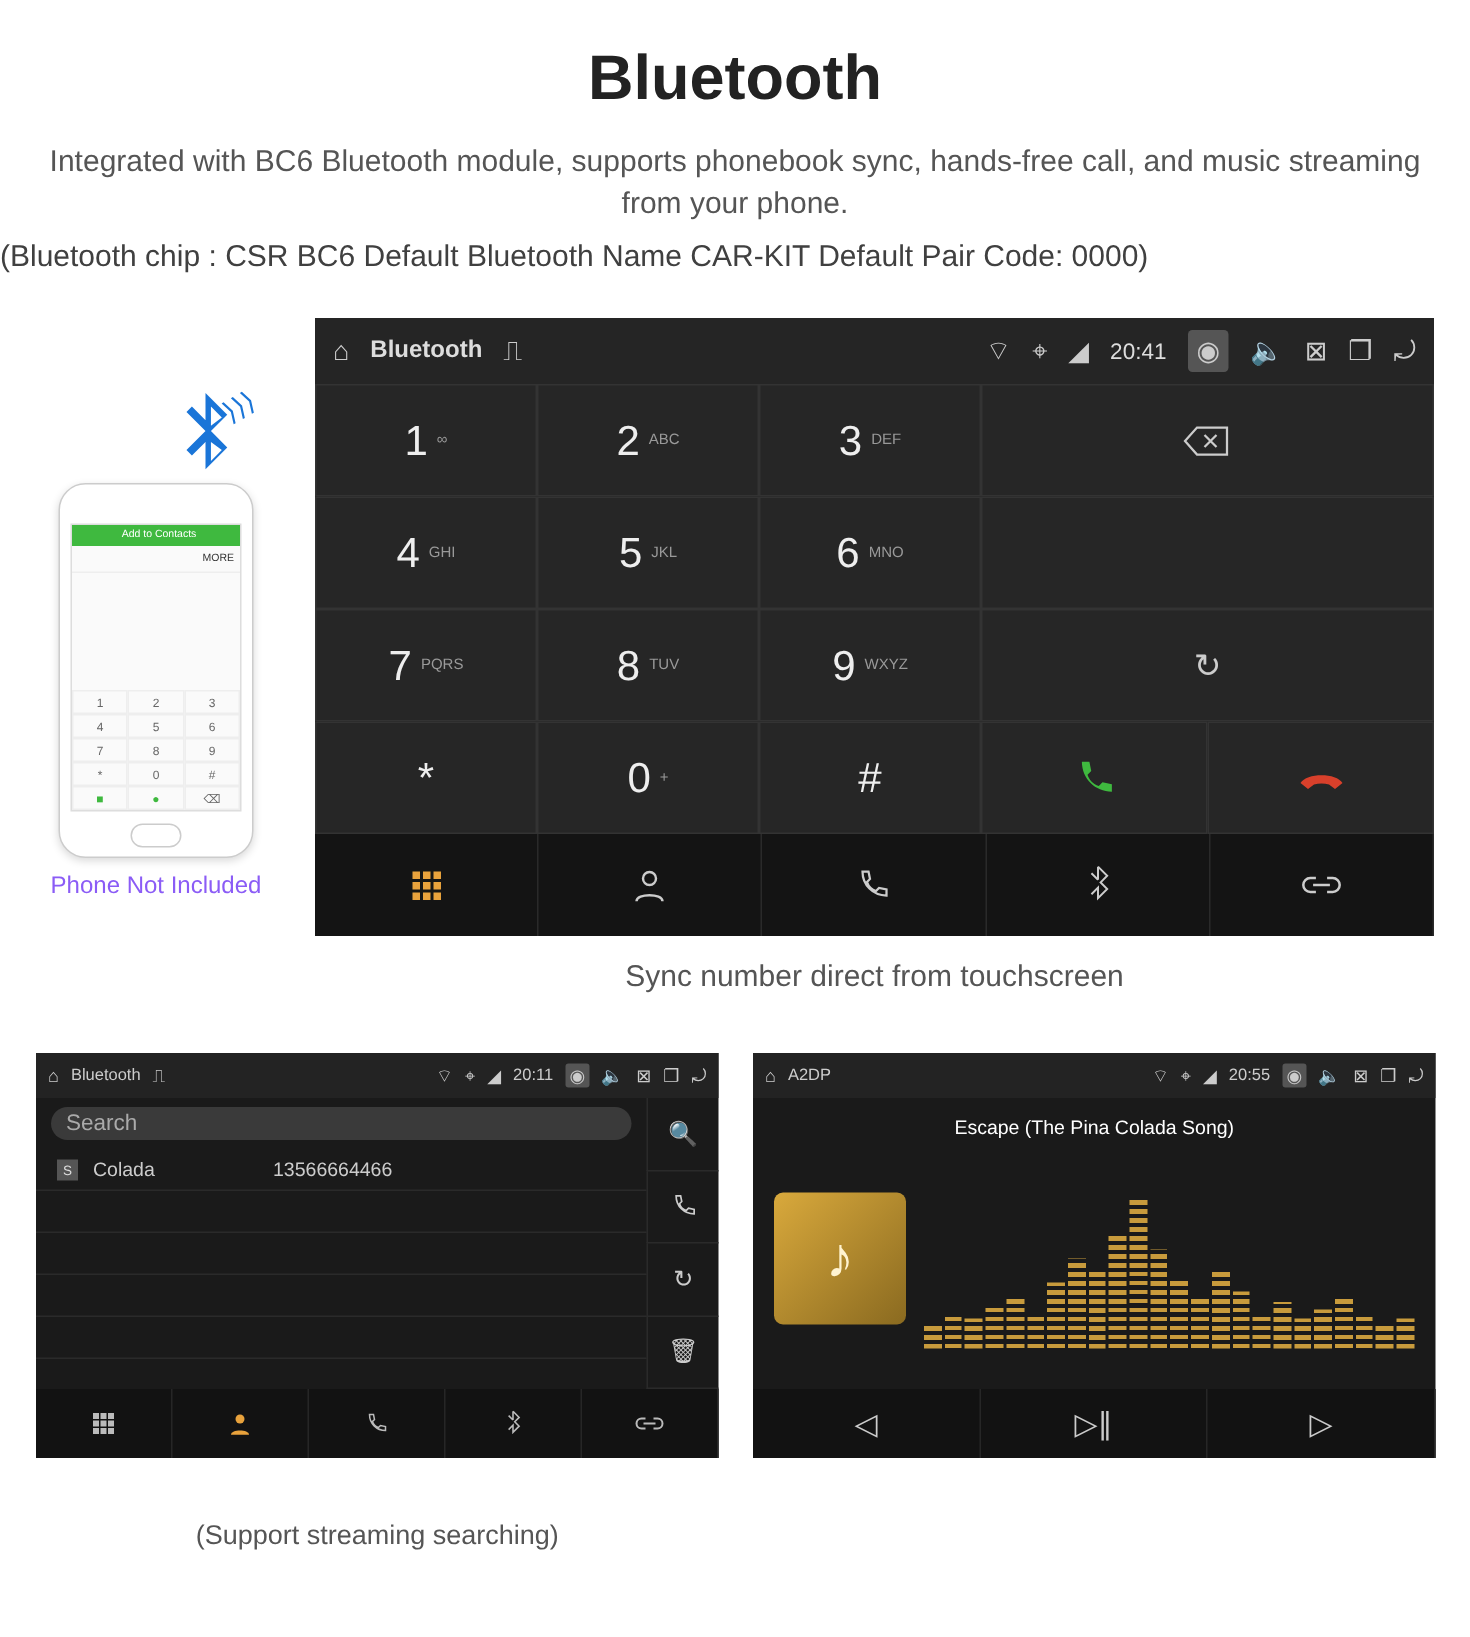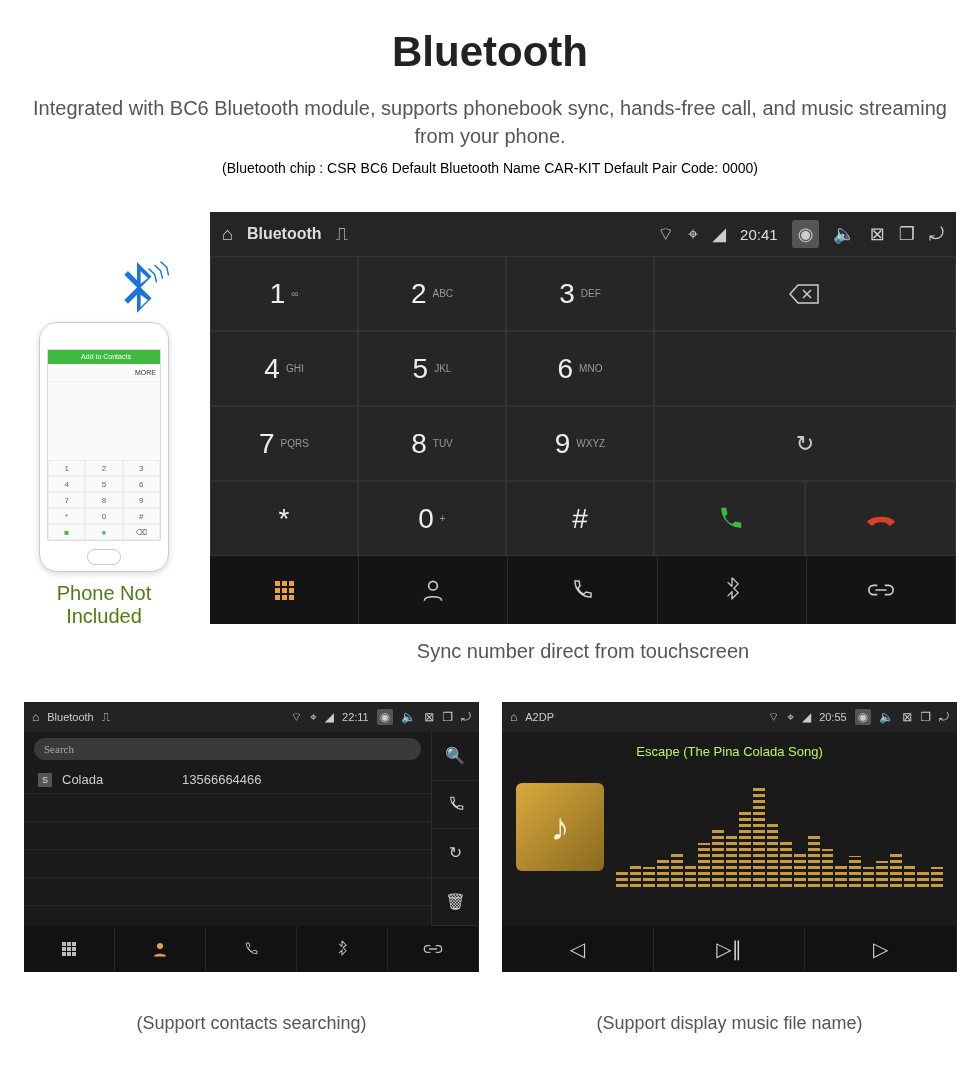--- a/index.html
+++ b/index.html
@@ -1,31 +1,31 @@
 <!DOCTYPE html>
 <html><head>
 <meta charset="utf-8">
 <style>
 * { margin:0; padding:0; box-sizing:border-box; font-family:Arial,sans-serif; }
 body { width:980px; height:1091px; background:#fff; position:relative; }
 .page-title { text-align:center; font-size:42px; font-weight:bold; color:#222; padding-top:28px; }
 .page-sub { text-align:center; font-size:20px; color:#555; margin-top:18px; line-height:1.4; padding:0 28px; }
-.page-spec { text-align:center; font-size:14px; color:#000000; margin-top:10px; }
+.page-spec { font-size:20px; color:#404040; margin-top:10px; }
 .main-area { position:absolute; top:212px; left:0; width:980px; }
 .phone-block { position:absolute; left:24px; top:70px; width:160px; text-align:center; }
 .bt-icon-big { position:absolute; left:90px; top:-20px; font-size:50px; color:#1a75d8; }
 .bt-waves { position:absolute; left:125px; top:-22px; font-size:18px; color:#1a75d8; transform:rotate(-30deg);}
 .phone-mock { width:130px; height:250px; background:#fff; border:1px solid #ccc; border-radius:18px; margin:40px auto 0; box-shadow:0 2px 6px rgba(0,0,0,.15); position:relative;}
 .phone-screen { position:absolute; top:26px; left:7px; right:7px; bottom:30px; background:#fafafa; border:1px solid #ddd; font-size:7px; }
 .phone-top { background:#3fb93f; color:#fff; height:14px; line-height:14px; padding-left:4px; font-size:7px;}
 .phone-row { border-bottom:1px solid #eee; height:18px; line-height:18px; padding:0 4px; display:flex; justify-content:space-between; color:#333;}
 .phone-dial { position:absolute; bottom:0; left:0; right:0; display:grid; grid-template-columns:repeat(3,1fr);}
 .phone-dial div { border:0.5px solid #eee; height:16px; line-height:16px; text-align:center; color:#666; font-size:8px;}
 .phone-home-btn { position:absolute; bottom:6px; left:50%; transform:translateX(-50%); width:34px; height:16px; border:1px solid #ccc; border-radius:8px;}
-.phone-caption { color:#4d7c0f; font-size:20px; margin-top:10px;}
+.phone-caption { color:#8b5cf6; font-size:16px; margin-top:10px;}
 
 .headunit { position:absolute; left:210px; top:0; width:746px; height:412px; background:#1d1d1d; color:#ddd; }
 .hu-status { height:44px; background:#252525; display:flex; align-items:center; padding:0 12px; gap:14px; font-size:15px;}
 .hu-status .spacer { flex:1;}
 .hu-status .app { font-weight:bold; font-size:16px;}
 .hu-status .ico { font-size:18px; color:#ccc;}
 .hu-status .cam { background:#555; padding:3px 6px; border-radius:3px;}
 .hu-keypad { display:grid; grid-template-columns:repeat(3,148px) 1fr 1fr; grid-template-rows:repeat(4,75px);}
 .hu-key { border:1px solid #333; display:flex; align-items:center; justify-content:center; gap:6px; background:#262626;}
 .hu-key .num { font-size:28px; color:#eee; font-weight:300;}
@@ -41,32 +41,32 @@
 .small-hu { position:absolute; width:455px; height:270px; background:#1a1a1a; color:#ccc; }
 .small-hu.hu-pb { left:24px; top:490px;}
 .small-hu.hu-mu { left:502px; top:490px;}
 .shu-status { height:30px; background:#232323; display:flex; align-items:center; padding:0 8px; gap:8px; font-size:11px;}
 .shu-status .spacer { flex:1;}
 .shu-status .ico { font-size:12px;}
 .shu-status .cam { background:#555; padding:1px 3px; border-radius:2px;}
 
 .pb-body { height:194px; display:flex;}
 .pb-list { flex:1;}
-.pb-search { margin:6px 10px; height:22px; background:#3a3a3a; border-radius:11px; padding:0 10px; font-size:11px; line-height:22px; color:#aaa;font-family:Liberation Serif, serif;}
+.pb-search { margin:6px 10px; height:22px; background:#3a3a3a; border-radius:11px; padding:0 10px; font-size:15px; line-height:22px; color:#aaa;}
 .pb-row { display:flex; padding:6px 14px; font-size:13px; border-bottom:1px solid #2a2a2a; gap:10px; align-items:center;}
 .pb-row .badge { background:#555; color:#ddd; font-size:9px; width:14px; height:14px; display:flex; align-items:center; justify-content:center;}
 .pb-row .nm { flex:0 0 110px;}
 .pb-side { width:48px; display:flex; flex-direction:column;}
 .pb-side div { flex:1; display:flex; align-items:center; justify-content:center; border-left:1px solid #2a2a2a; border-bottom:1px solid #2a2a2a; font-size:16px;}
 .shu-bottom { display:grid; grid-template-columns:repeat(5,1fr); height:46px; background:#121212;}
 .shu-bottom div { display:flex; align-items:center; justify-content:center; border-right:1px solid #262626; font-size:18px; color:#bbb;}
 .shu-bottom .active { color:#e8a23c;}
 
 .mu-body { height:194px; padding:12px 14px 0; position:relative; }
-.mu-track { text-align:center; font-size:13px; color:#bef264; margin-bottom:8px;}
+.mu-track { text-align:center; font-size:13px; color:#ffffff; margin-bottom:20px;}
 .mu-vis { display:flex; gap:12px; align-items:flex-end; height:120px;}
 .mu-art { width:88px; height:88px; background:linear-gradient(135deg,#d9a93c,#8a6a20); border-radius:6px; display:flex; align-items:center; justify-content:center; font-size:38px; color:#fff3d0; align-self:center;}
 .mu-bars { flex:1; display:flex; align-items:flex-end; gap:2px; height:110px;}
 .mu-bars span { flex:1; background:repeating-linear-gradient(to top,#c89b3c 0 3px,transparent 3px 6px);}
 .mu-controls { display:grid; grid-template-columns:repeat(3,1fr); height:46px; background:#121212;}
 .mu-controls div { display:flex; align-items:center; justify-content:center; font-size:20px; color:#ccc; border-right:1px solid #262626;}
 
 .cap-small { position:absolute; width:455px; text-align:center; font-size:18px; color:#555; line-height:1.4;}
 .cap-pb { left:24px; top:774px;}
 .cap-mu { left:502px; top:774px;}
@@ -248,21 +248,21 @@
 
   <div class="small-hu hu-pb">
     <div class="shu-status">
       <span class="ico">⌂</span>
       <span>Bluetooth</span>
       <span class="ico">⎍</span>
       <span class="spacer"></span>
       <span class="ico">⌔</span>
       <span class="ico">⌖</span>
       <span class="ico">◢</span>
-      <span>22:11</span>
+      <span>20:11</span>
       <span class="ico cam">◉</span>
       <span class="ico">🔈</span>
       <span class="ico">⊠</span>
       <span class="ico">❐</span>
       <span class="ico">⤾</span>
     </div>
     <div class="pb-body">
       <div class="pb-list">
         <div class="pb-search">Search</div>
         <div class="pb-row">
@@ -372,19 +372,19 @@
       </div>
     </div>
     <div class="mu-controls">
       <div>◁</div>
       <div>▷∥</div>
       <div>▷</div>
     </div>
   </div>
 
   <div class="cap-small cap-pb">
-    <br><span>(Support contacts searching)</span>
+    <br><span>(Support streaming searching)</span>
   </div>
   <div class="cap-small cap-mu">
-    <br><span>(Support display music file name)</span>
+    <br>
   </div>
 
 </div>
 
 </body></html>

